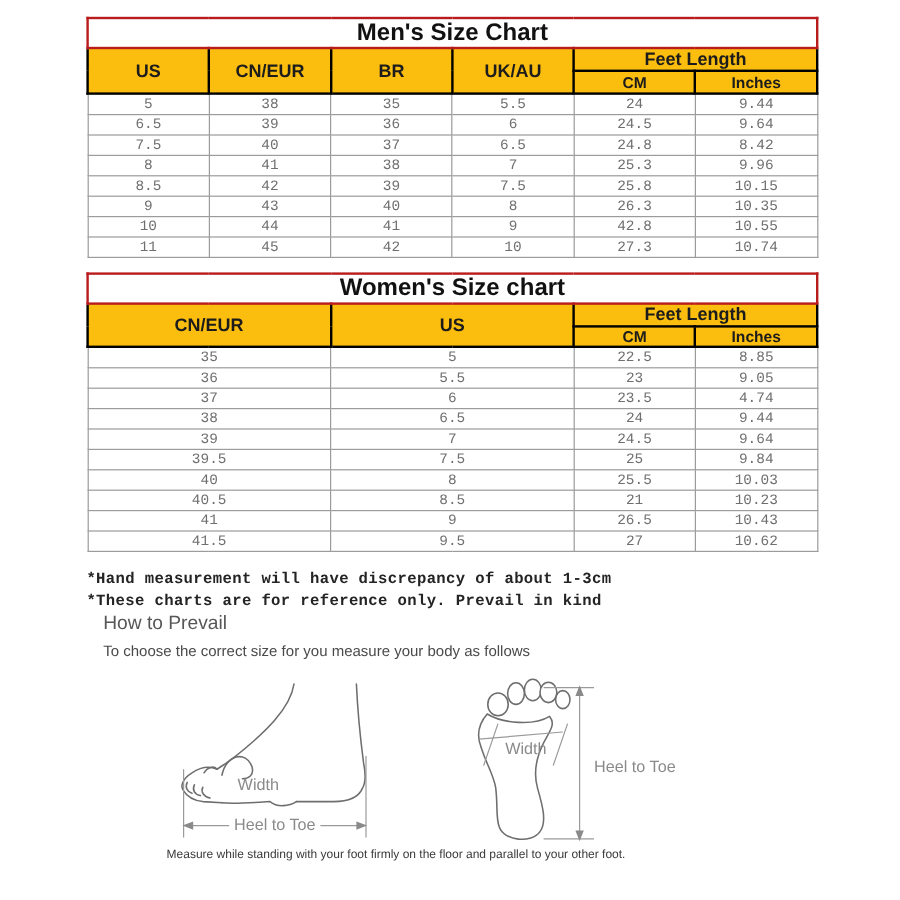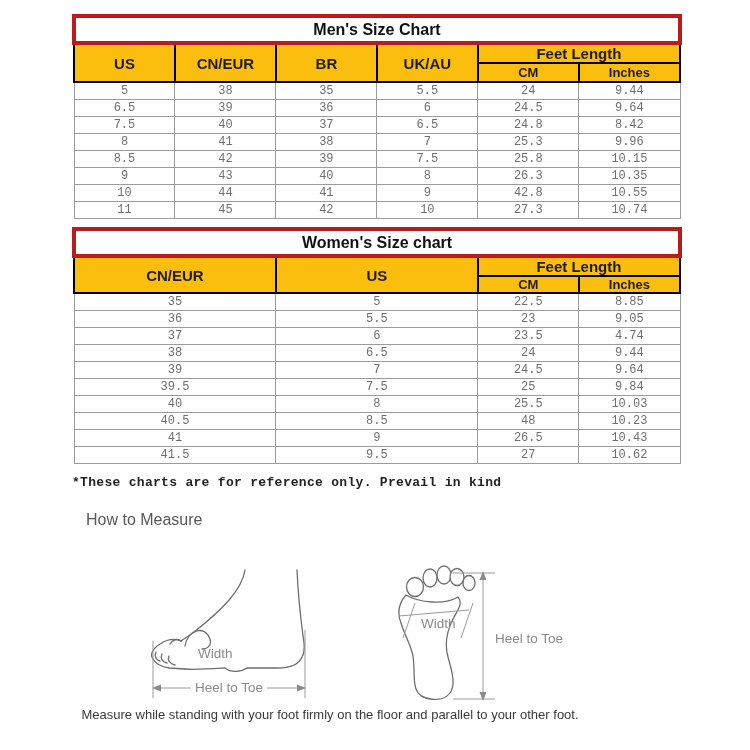--- a/index.html
+++ b/index.html
@@ -4,22 +4,22 @@
 <style>
   html,body{margin:0;padding:0;background:#ffffff;}
   #canvas{position:relative;width:750px;height:750px;background:#ffffff;overflow:hidden;
           font-family:"Liberation Sans",sans-serif;}
 
   
   .size-table{position:absolute;left:72px;width:610px;border-collapse:collapse;table-layout:fixed;}
   #men-table{top:14px;}
   #women-table{top:227px;}
 
-  .tbl-title{background:#ffffff;border:4px solid #b91c1c;height:23px;
-             font-family:"Liberation Sans",sans-serif;font-weight:bold;font-size:16px;
+  .tbl-title{background:#ffffff;border:2px solid #b91c1c;height:23px;
+             font-family:"Liberation Sans",sans-serif;font-weight:bold;font-size:20px;
              color:#111111;text-align:center;padding:0;}
   .hd{background:#fbbd0e;border:2px solid #000000;color:#1c1c1c;text-align:center;
       font-family:"Liberation Sans",sans-serif;font-weight:bold;font-size:15px;padding:0;}
   #men-table .hd.feet{height:17px;}
   #men-table .hd.sub{height:17px;font-size:13px;}
   #women-table .hd.feet{height:13px;}
   #women-table .hd.sub{height:14px;font-size:13px;}
 
   .size-table td{border:1px solid #9b9b9b;height:16px;padding:0;text-align:center;
                  font-family:"Liberation Mono",monospace;font-size:12px;color:#6f6f6f;}
@@ -38,21 +38,21 @@
   .sketch{position:absolute;}
   #side-foot-svg{left:148px;top:558px;}
   #sole-foot-svg{left:395px;top:553px;}
   .sk{fill:none;stroke:#6e6e6e;stroke-width:1.3;stroke-linecap:round;stroke-linejoin:round;}
   .skfill{fill:#ffffff;stroke:#6e6e6e;stroke-width:1.3;stroke-linejoin:round;}
   .measure-line{fill:none;stroke:#9a9a9a;stroke-width:1;}
   .arrowhead{fill:#8a8a8a;stroke:none;}
   .diagram-label{font-family:"Liberation Sans",sans-serif;font-size:13.5px;fill:#8a8a8a;}
 
   .caption{position:absolute;left:0;top:707px;width:598px;box-sizing:border-box;
-           padding-left:62px;margin:0;text-align:center;font-size:13px;color:#3a3a3a;}
+           padding-left:62px;margin:0;text-align:center;font-size:10px;color:#3a3a3a;}
 </style>
 </head>
 <body>
 
 <div id="canvas">
 
   <table class="size-table" id="men-table">
     <colgroup>
       <col style="width:16.66%">
         <col style="width:16.66%">
@@ -207,43 +207,45 @@
         </tr>
         <tr>
           <td colspan="2">40</td>
           <td colspan="2">8</td>
           <td>25.5</td>
           <td>10.03</td>
         </tr>
         <tr>
           <td colspan="2">40.5</td>
           <td colspan="2">8.5</td>
-          <td>48</td>
+          <td>21</td>
           <td>10.23</td>
         </tr>
         <tr>
           <td colspan="2">41</td>
           <td colspan="2">9</td>
           <td>26.5</td>
           <td>10.43</td>
         </tr>
         <tr>
           <td colspan="2">41.5</td>
           <td colspan="2">9.5</td>
           <td>27</td>
           <td>10.62</td>
         </tr>
       </tbody>
   </table>
 
   <div class="notes">
+    <div>*Hand measurement will have discrepancy of about 1-3cm</div>
     <div>*These charts are for reference only. Prevail in kind</div>
   </div>
 
-  <h3 class="htm-heading">How to Measure</h3>
+  <h3 class="htm-heading">How to Prevail</h3>
+  <p class="htm-sub">To choose the correct size for you measure your body as follows</p>
 
   <svg class="sketch" id="side-foot-svg" width="240" height="148" viewBox="0 0 240 148">
 
     <path class="sk" d="M 97 12 C 94 32, 74 52, 46 74 C 41 78, 37 80, 33 83"></path>
 
     <path class="sk" d="M 149 12 C 150 35, 152 55, 155 78 C 157 88, 157 94, 154 99
                         C 151 106, 143 110, 130 110 L 99 110"></path>
 
     <path class="sk" d="M 99 110 C 93 114, 83 115, 77 110 C 61 111, 47 112, 37 111"></path>
 

